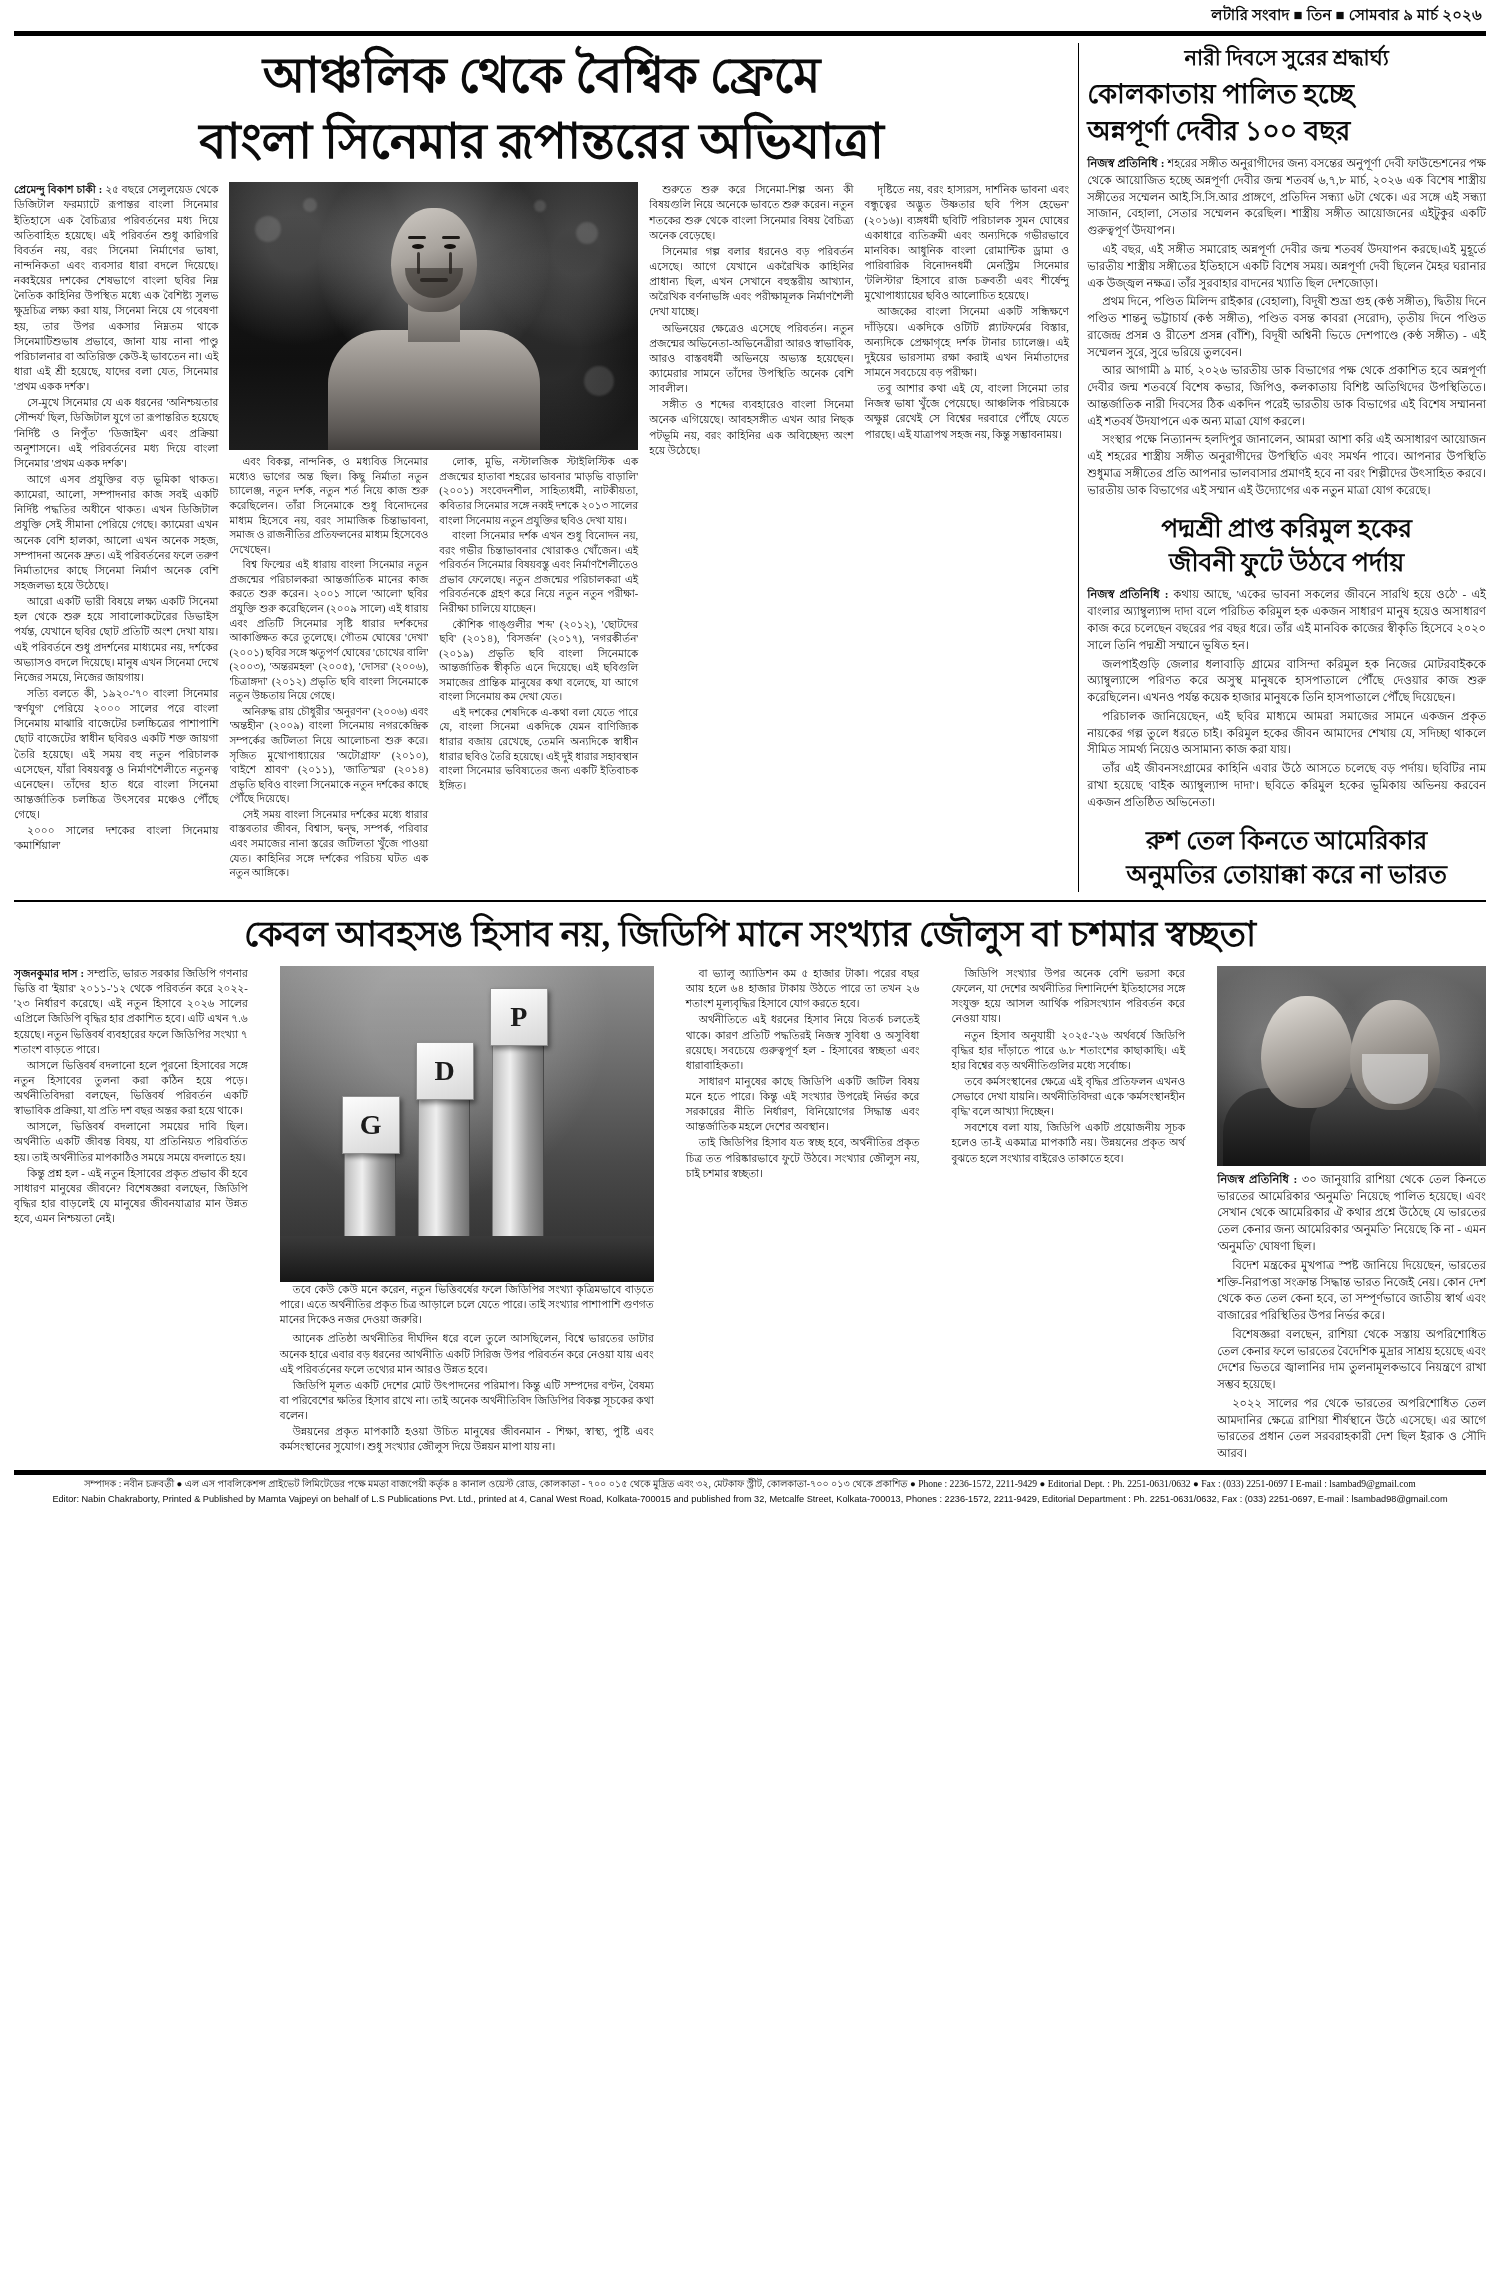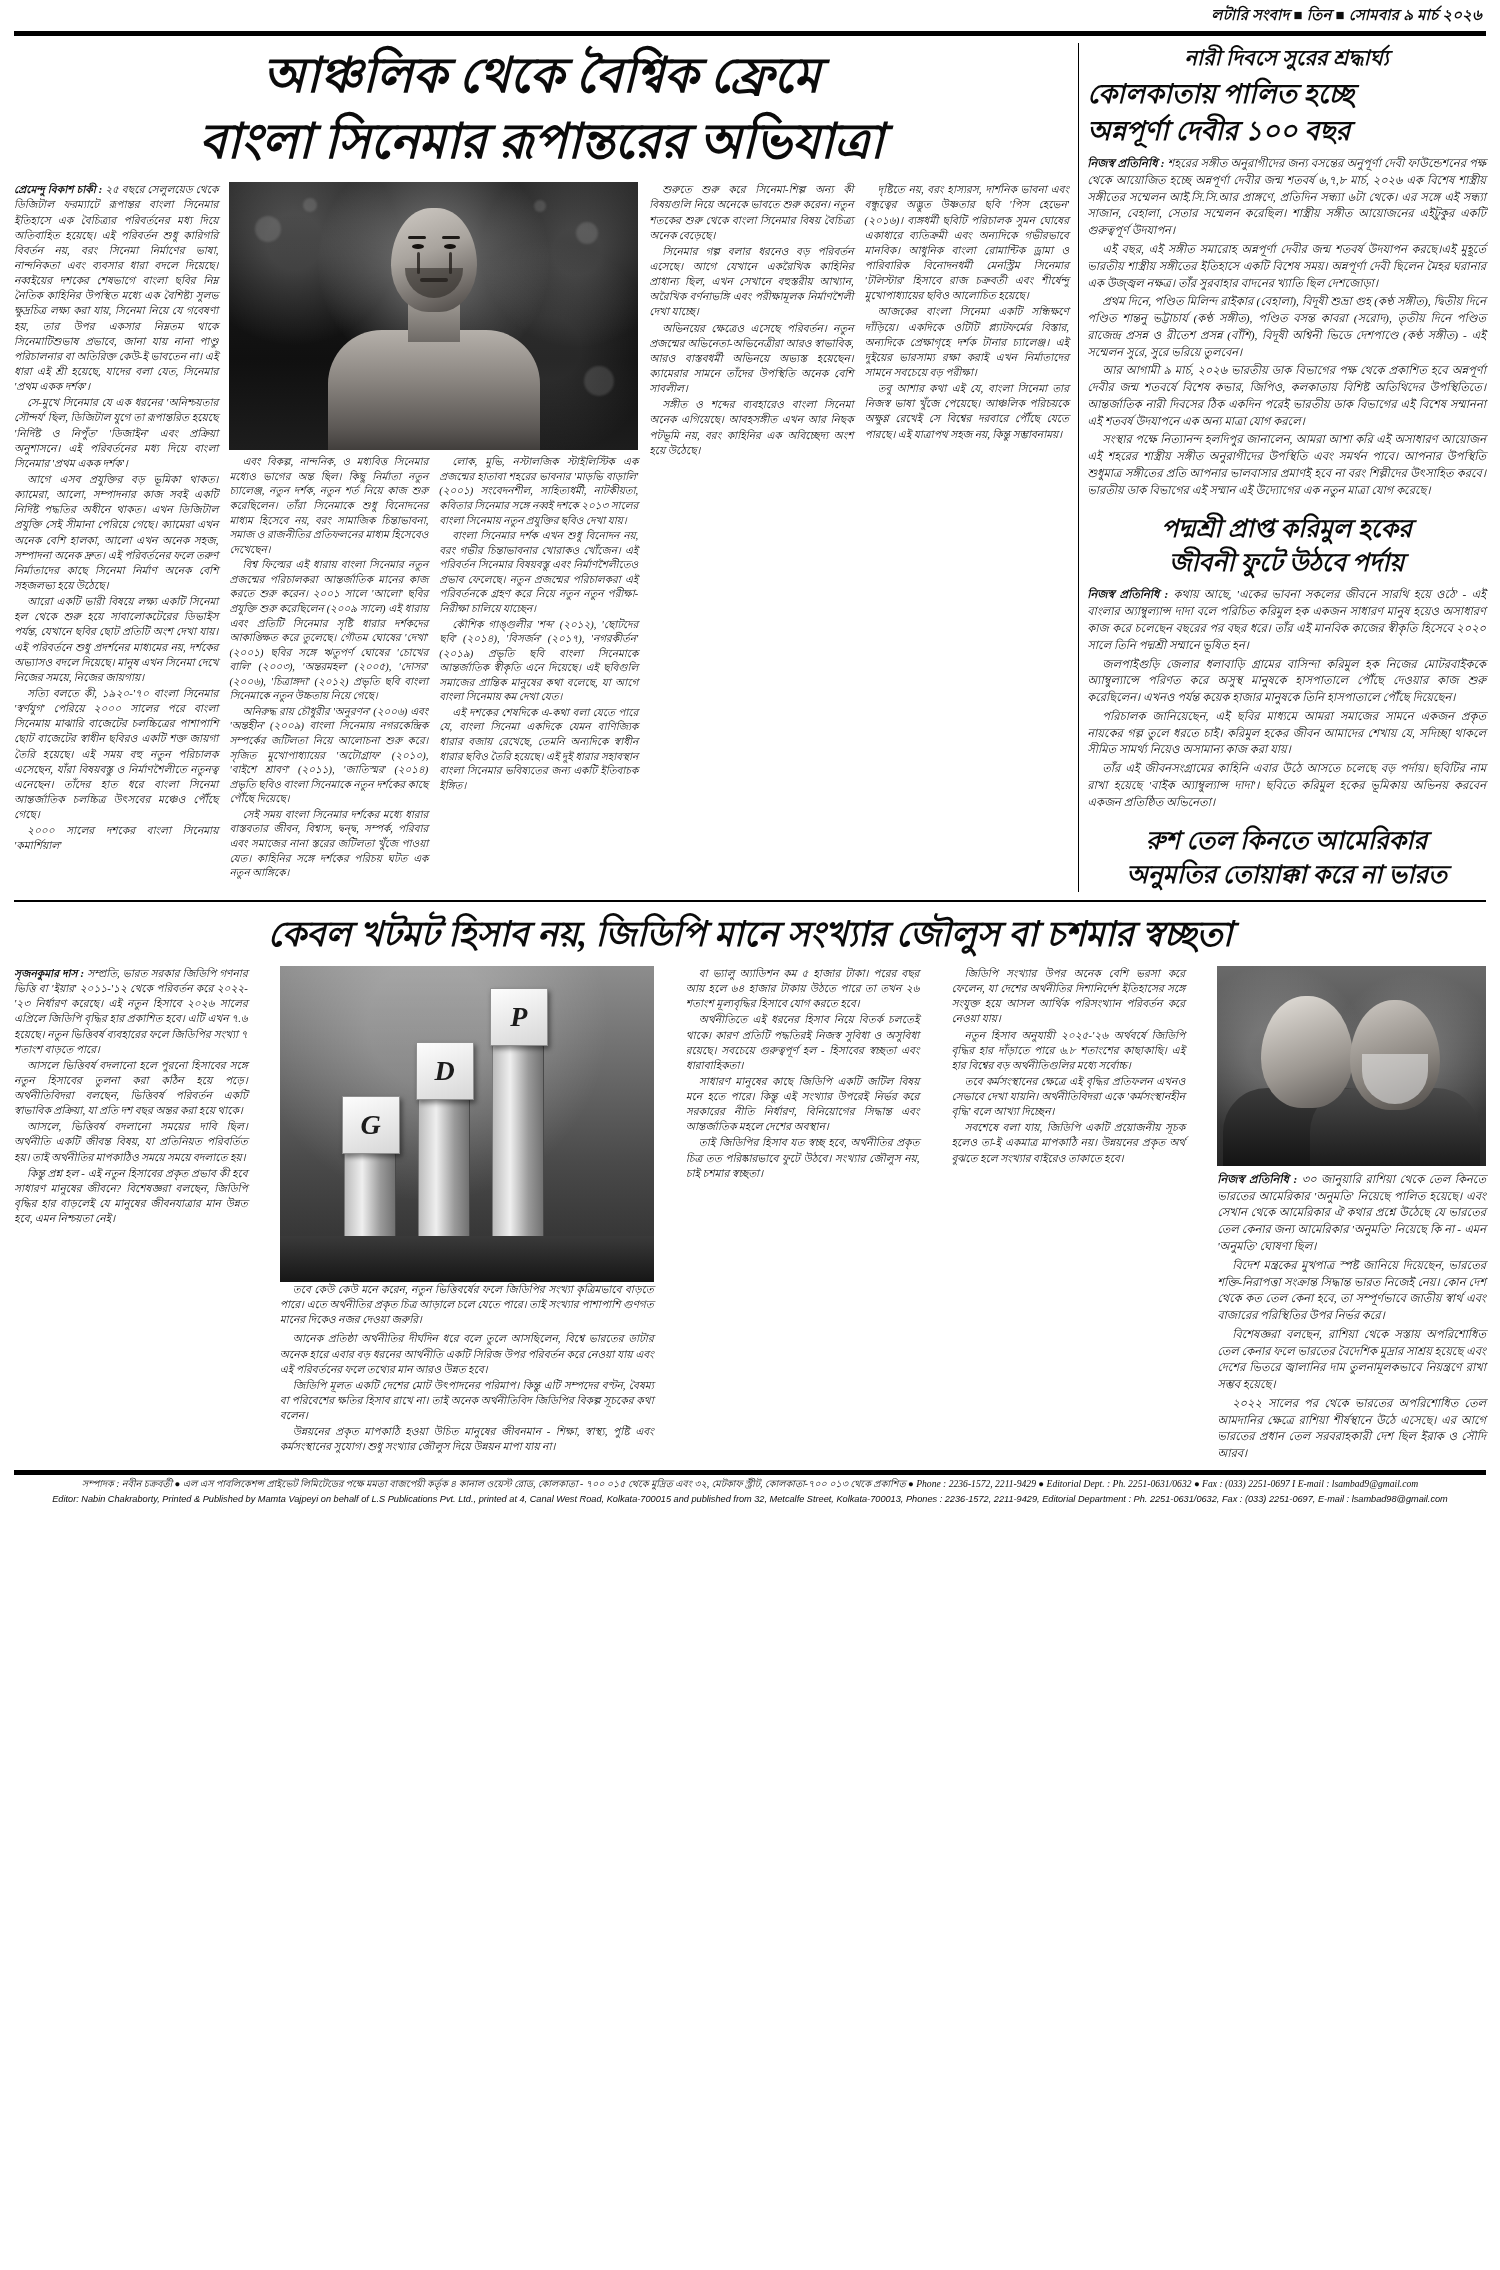--- a/index.html
+++ b/index.html
@@ -3,21 +3,21 @@
 <meta charset="utf-8">
 <title>Lottery Sambad — Page 3</title>
 <style>
   html,body{margin:0;padding:0;background:#ffffff;}
   body{
     width:1500px;height:2270px;
     font-family:"Liberation Serif","DejaVu Serif",serif;
     color:#0b0b0b;
     -webkit-font-smoothing:antialiased;
   }
-  .page{position:relative;width:1500px;height:1888px;box-sizing:border-box;padding:6px 14px 0 14px;font-style:italic;}
+  .page{position:relative;width:1500px;height:1888px;box-sizing:border-box;padding:6px 14px 0 14px;}
 
   
   .masthead{display:flex;justify-content:flex-end;align-items:flex-end;height:22px;padding-right:4px;}
   .masthead .mh{font-size:15px;font-weight:bold;letter-spacing:.2px;white-space:nowrap;}
   .rule-thick{height:5px;background:#000;margin-top:3px;}
   .rule-med{height:2px;background:#000;}
 
   
   .topzone{display:flex;margin-top:7px;}
   .leftpack{width:1055px;flex:0 0 1055px;}
@@ -249,21 +249,21 @@
       <h2 class="head-sub" style="margin-top:14px;">
         <span class="l">রুশ তেল কিনতে আমেরিকার</span>
         <span class="l">অনুমতির তোয়াক্কা করে না ভারত</span>
       </h2>
     </div>
   </div>
 
   <div class="rule-med" style="margin-top:8px;"></div>
 
   <div class="bottomzone">
-    <h2 class="head-bottom">কেবল খটমট হিসাব নয়, জিডিপি মানে সংখ্যার জৌলুস বা চশমার স্বচ্ছতা</h2>
+    <h2 class="head-bottom">কেবল আবহসঙ হিসাব নয়, জিডিপি মানে সংখ্যার জৌলুস বা চশমার স্বচ্ছতা</h2>
 
     <div class="cols" style="margin-top:8px;gap:32px;">
 
       <div class="col">
         <p><span class="byline">সৃজনকুমার দাস :</span>
            <span>সম্প্রতি, ভারত সরকার জিডিপি গণনার ভিত্তি বা 'ইয়ার' ২০১১-'১২ থেকে পরিবর্তন করে ২০২২-'২৩ নির্ধারণ করেছে। এই নতুন হিসাবে ২০২৬ সালের এপ্রিলে জিডিপি বৃদ্ধির হার প্রকাশিত হবে। এটি এখন ৭.৬ হয়েছে। নতুন ভিত্তিবর্ষ ব্যবহারের ফলে জিডিপির সংখ্যা ৭ শতাংশ বাড়তে পারে।</span></p>
         <p class="ind">আসলে ভিত্তিবর্ষ বদলানো হলে পুরনো হিসাবের সঙ্গে নতুন হিসাবের তুলনা করা কঠিন হয়ে পড়ে। অর্থনীতিবিদরা বলছেন, ভিত্তিবর্ষ পরিবর্তন একটি স্বাভাবিক প্রক্রিয়া, যা প্রতি দশ বছর অন্তর করা হয়ে থাকে।</p>
         <p class="ind">আসলে, ভিত্তিবর্ষ বদলানো সময়ের দাবি ছিল। অর্থনীতি একটি জীবন্ত বিষয়, যা প্রতিনিয়ত পরিবর্তিত হয়। তাই অর্থনীতির মাপকাঠিও সময়ে সময়ে বদলাতে হয়।</p>
         <p class="ind">কিন্তু প্রশ্ন হল - এই নতুন হিসাবের প্রকৃত প্রভাব কী হবে সাধারণ মানুষের জীবনে? বিশেষজ্ঞরা বলছেন, জিডিপি বৃদ্ধির হার বাড়লেই যে মানুষের জীবনযাত্রার মান উন্নত হবে, এমন নিশ্চয়তা নেই।</p>
       </div>

